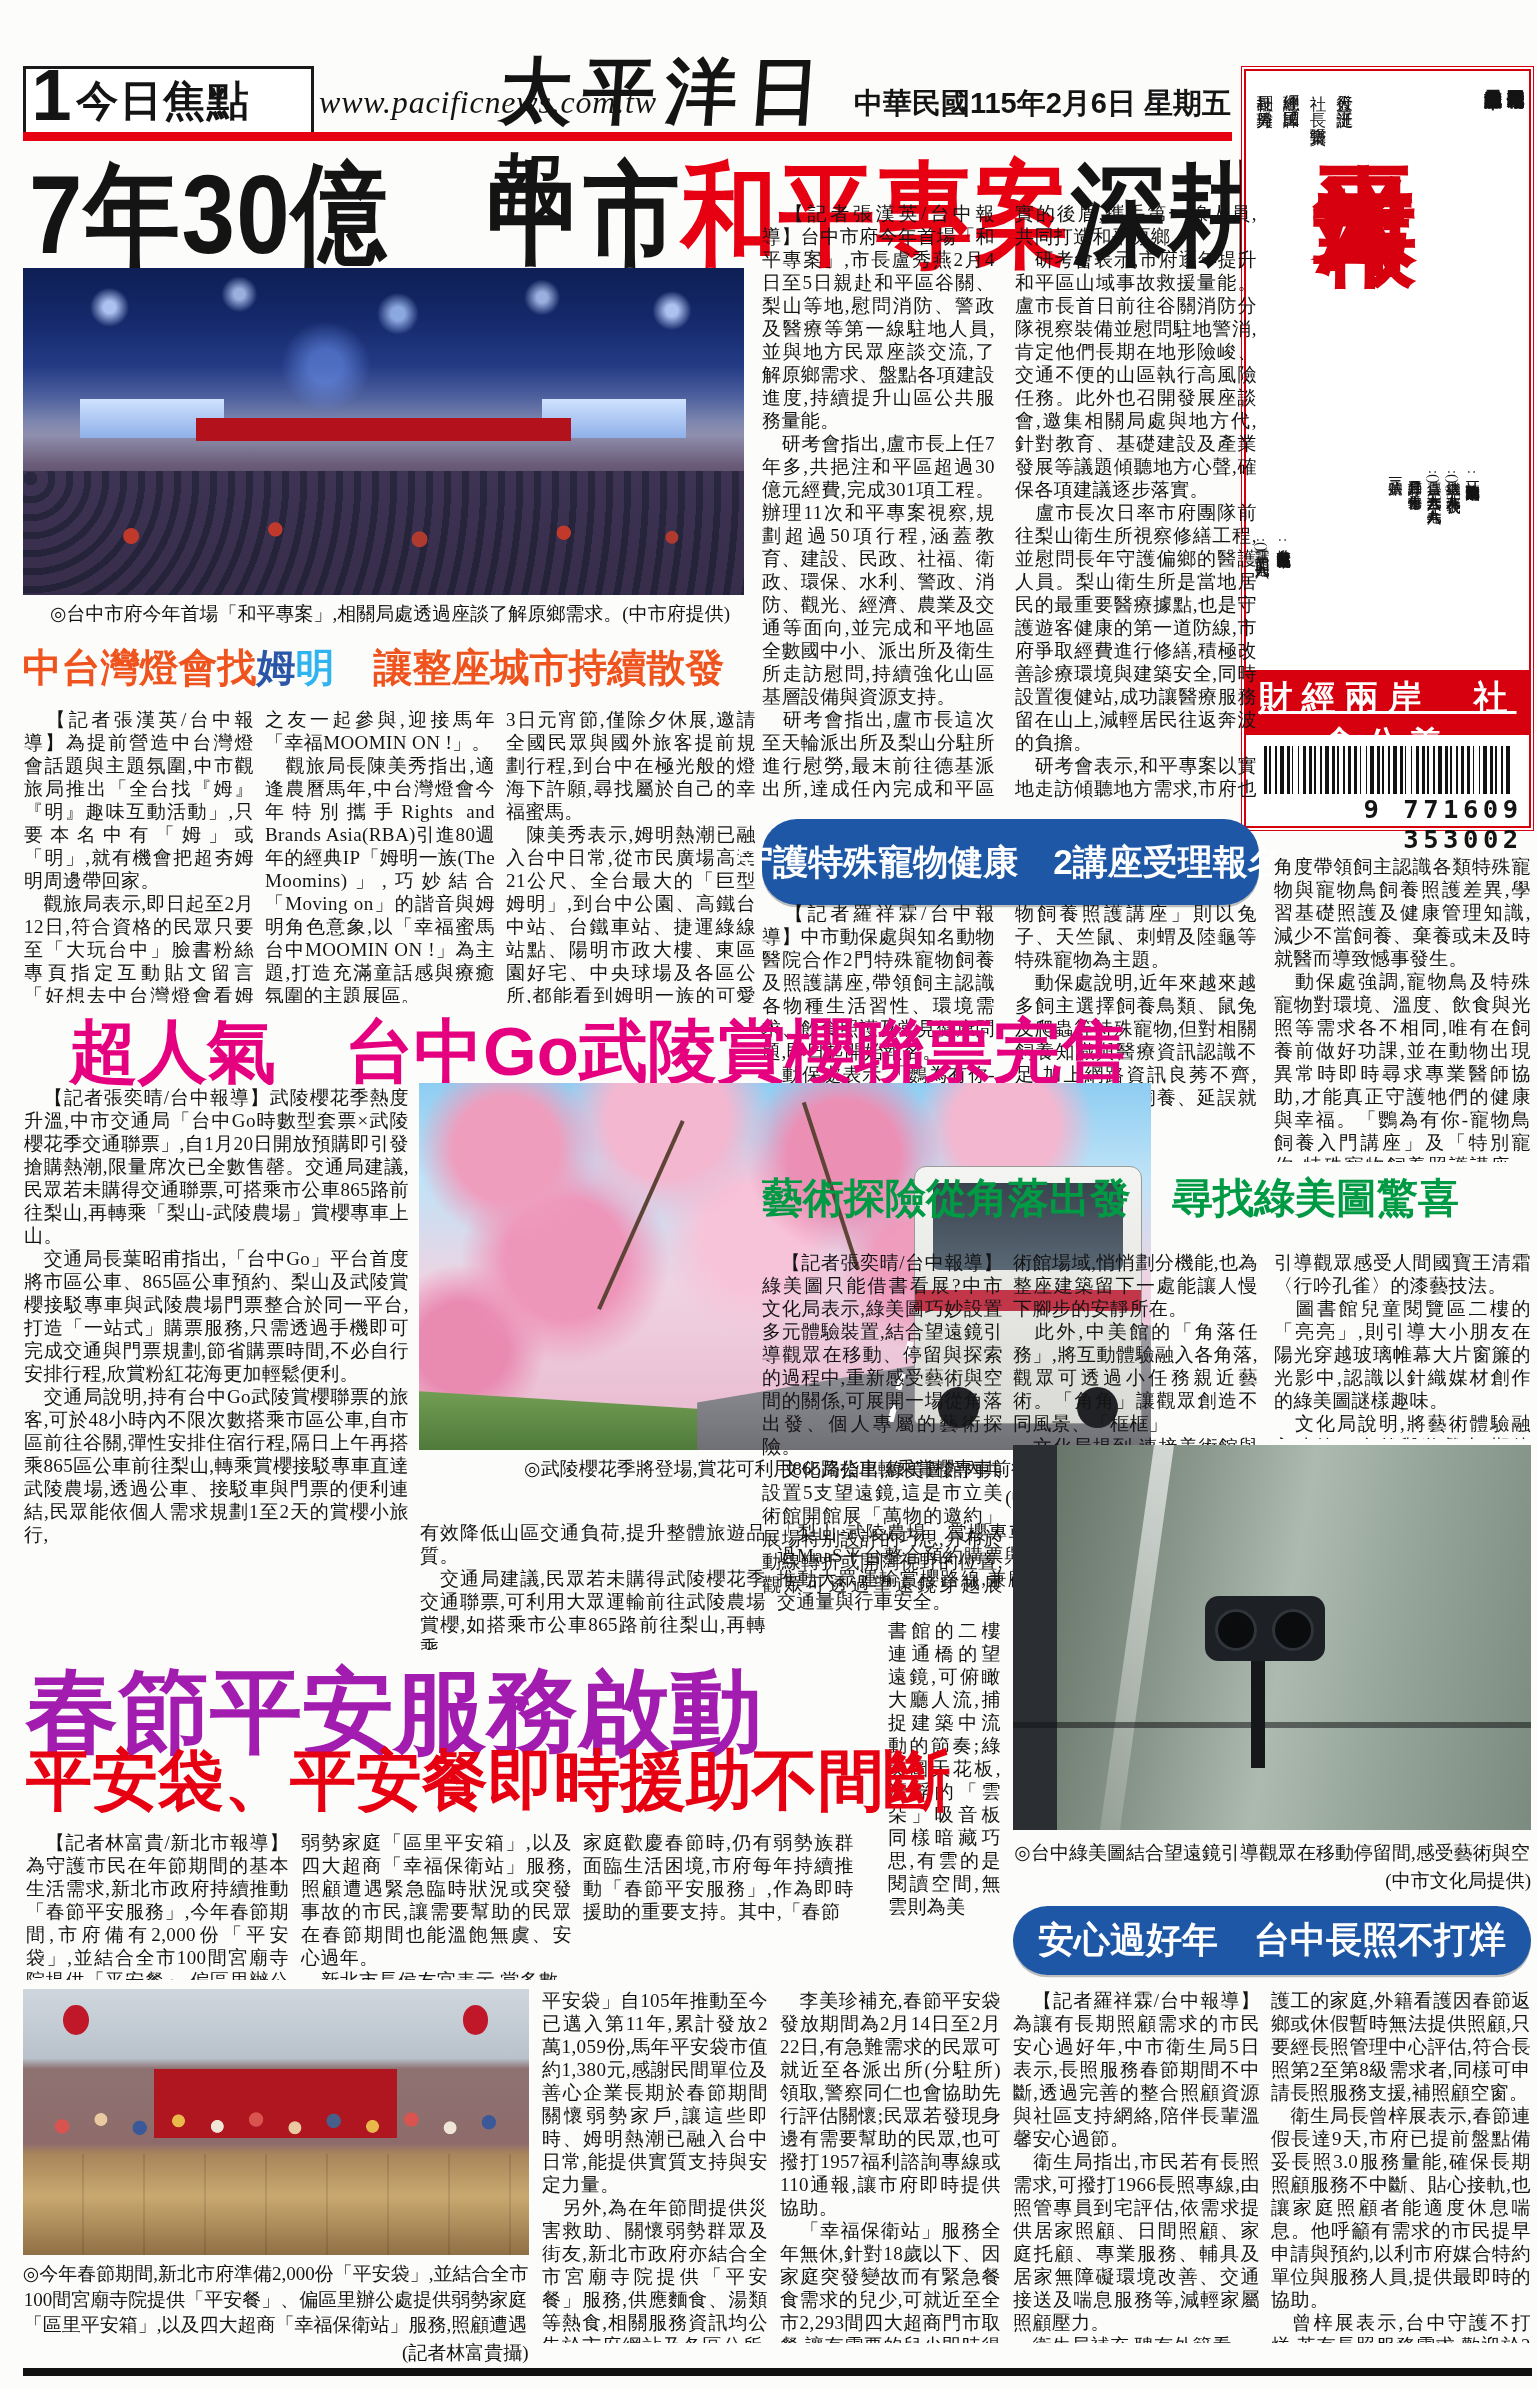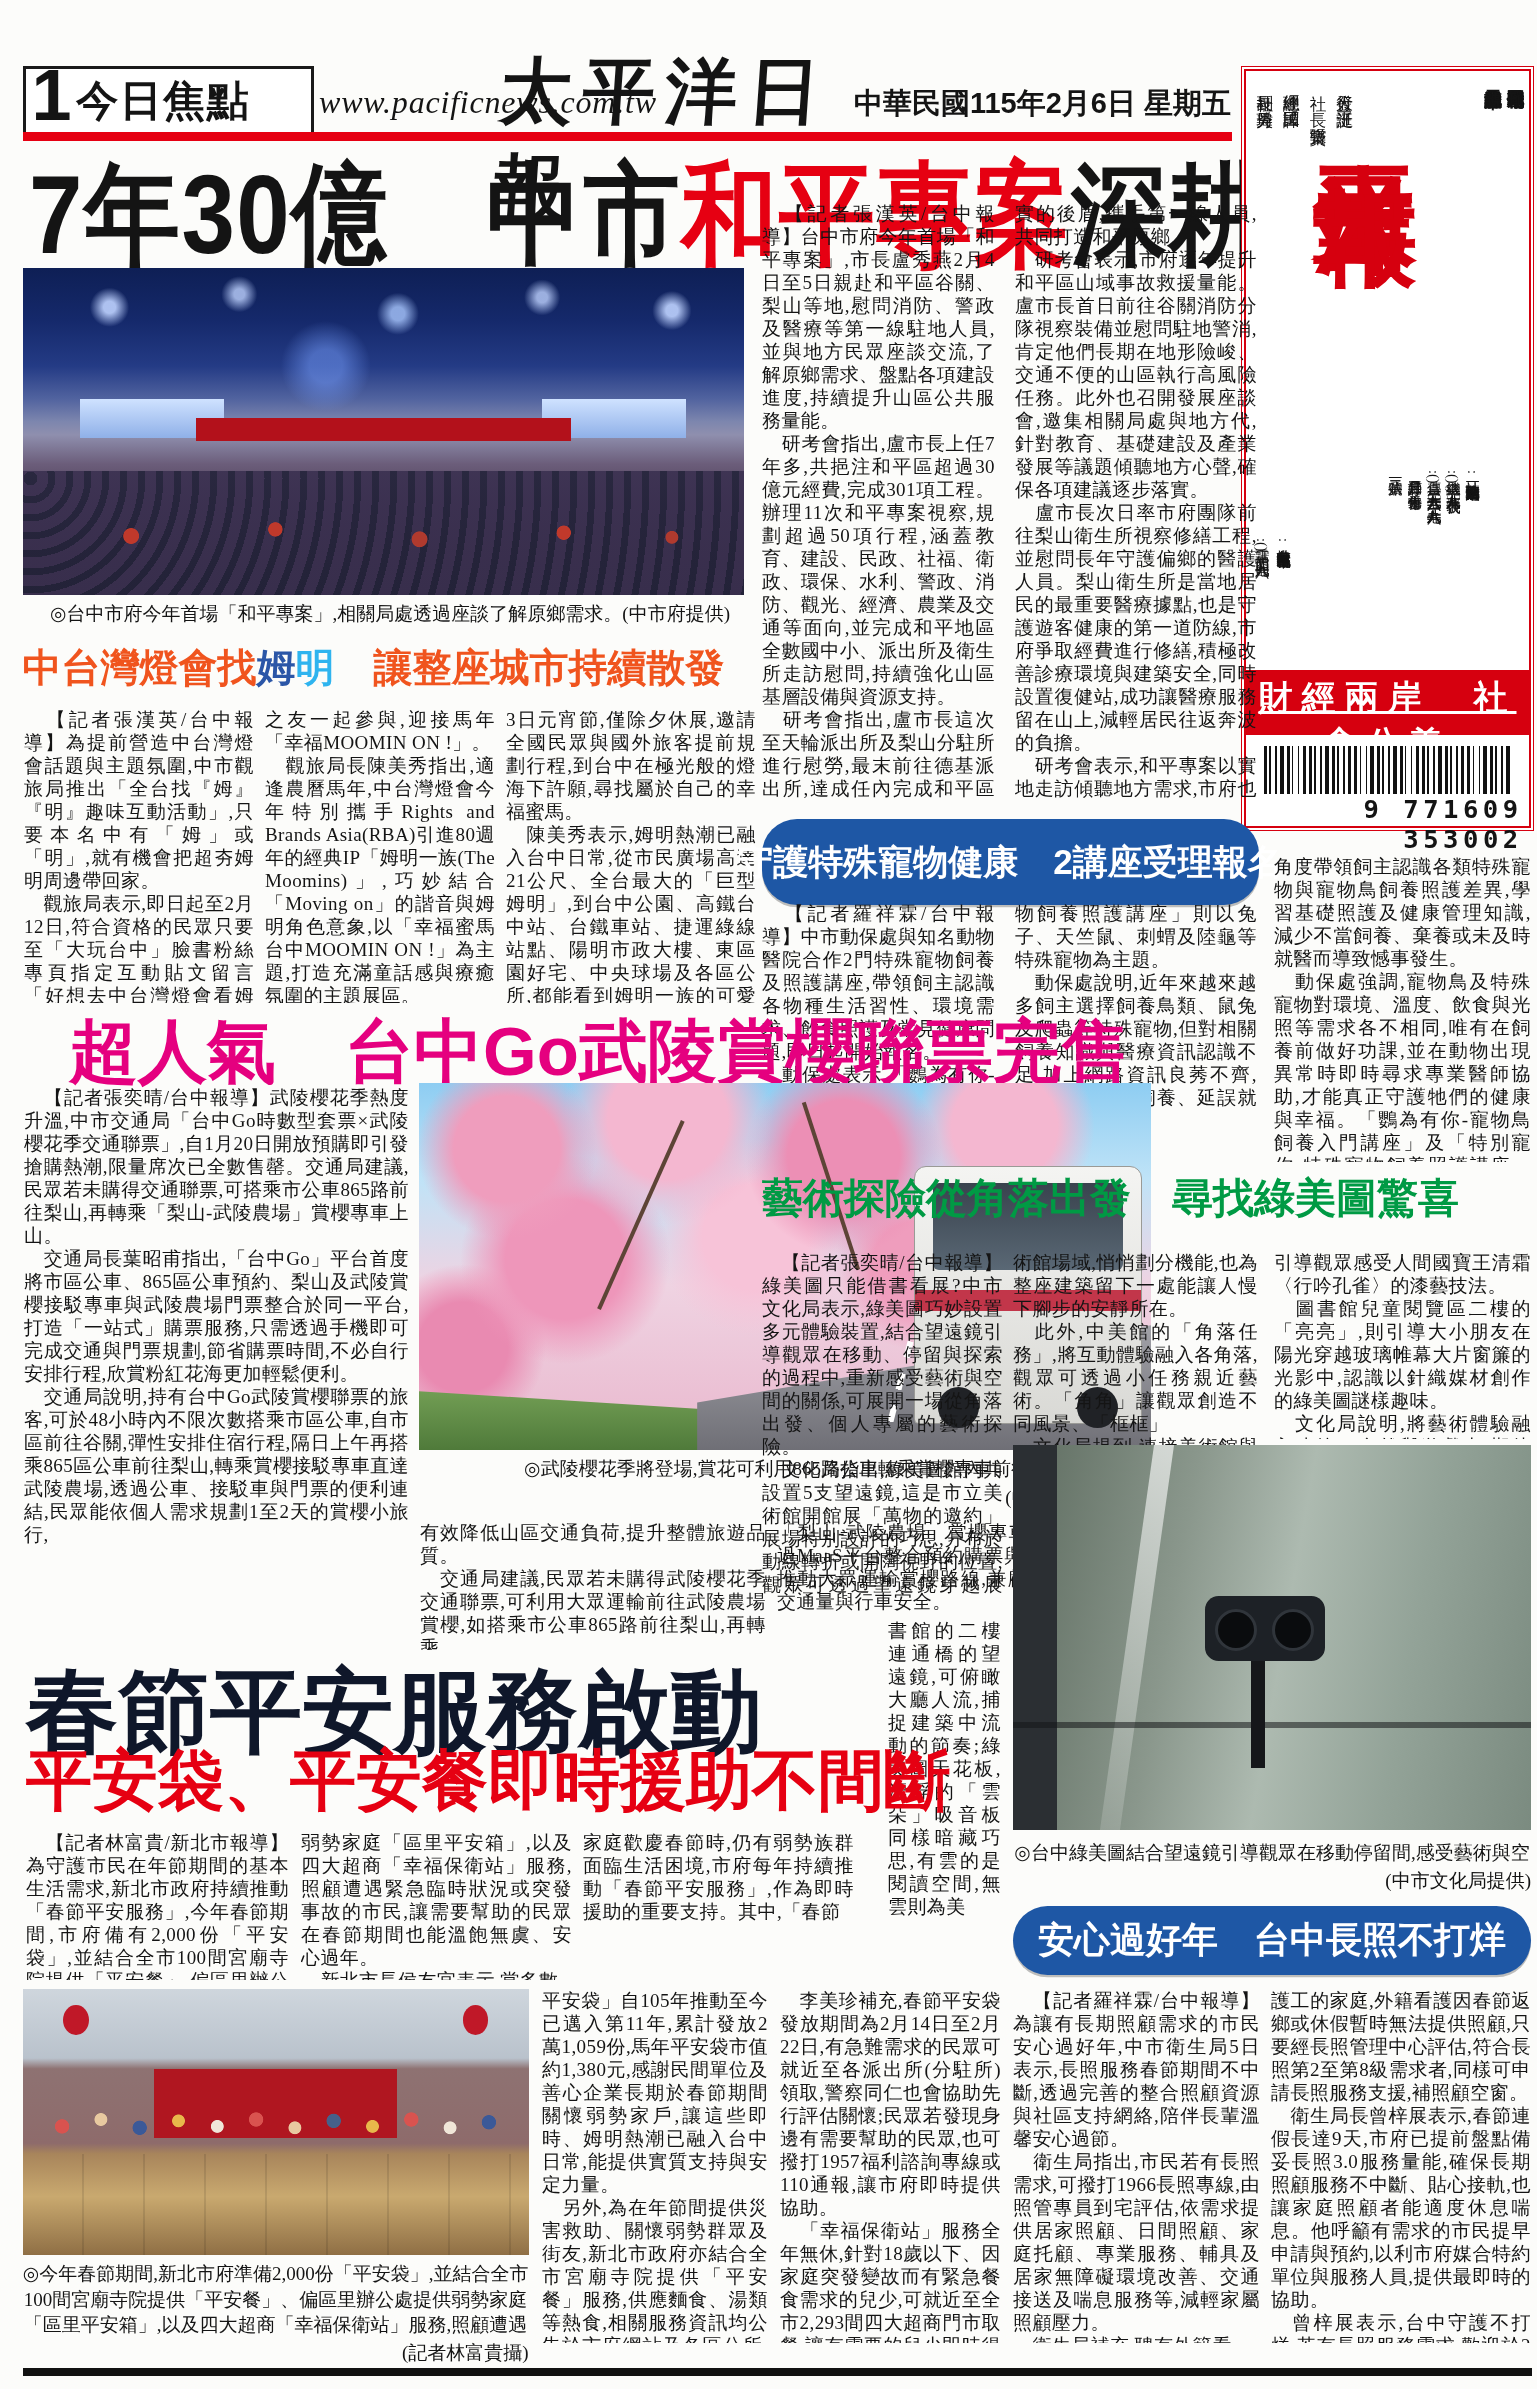--- a/index.html
+++ b/index.html
@@ -25,21 +25,21 @@
   
   .moomin-hl{left:22.6px;top:641px;width:738px;font-family:"Liberation Sans",sans-serif;font-weight:900;font-size:39px;white-space:nowrap;color:#f0541e;}
   .moomin-hl .mu{color:#2b56a7;}
   .moomin-hl .ming{color:#2fb4ef;}
   .cherry-hl{left:69px;top:1006px;width:1189px;font-family:"Liberation Sans",sans-serif;font-weight:900;font-size:69px;white-space:nowrap;color:#e5007f;}
   .museum-hl{left:762px;top:1171px;width:769px;font-family:"Liberation Sans",sans-serif;font-weight:900;font-size:41px;white-space:nowrap;color:#009a44;}
   .blue-bar{background:#1e57a5;border-radius:35px;color:#fff;font-family:"Liberation Sans",sans-serif;font-weight:900;
             display:flex;align-items:center;justify-content:center;white-space:nowrap;box-shadow:0 2.3px 0 rgba(0,0,0,.25);}
   .pets-bar{left:762px;top:819px;width:497px;height:86px;font-size:35px;}
   .elder-bar{left:1013px;top:1906px;width:518px;height:69px;font-size:36px;}
-  .spring-hl1{left:26px;top:1650px;width:843px;font-family:"Liberation Sans",sans-serif;font-weight:900;font-size:92px;color:#0f172a;white-space:nowrap;}
+  .spring-hl1{left:26px;top:1650px;width:843px;font-family:"Liberation Sans",sans-serif;font-weight:900;font-size:92px;color:#a21caf;white-space:nowrap;}
   .spring-hl2{left:26px;top:1736px;width:979px;font-family:"Liberation Sans",sans-serif;font-weight:900;font-size:66px;color:#e60012;white-space:nowrap;}
   .bottom-rule{left:22.6px;top:2368px;width:1509px;height:7.5px;background:#111;}
   
   .masthead{left:1241px;top:66px;width:291px;height:763px;border:1.5px solid #d6000f;background:#fff;}
   .masthead-inner{position:absolute;left:2.3px;top:2.3px;right:2.3px;bottom:2.3px;border:2.3px solid #d6000f;}
   .vtext{position:absolute;writing-mode:vertical-rl;white-space:pre-line;}
   .mast-title{left:63px;top:7.5px;height:583px;font-size:104px;line-height:1.08;font-weight:900;color:#d6000f;letter-spacing:6px;}
   .mast-founded{right:3px;top:6px;height:512px;font-size:17.3px;font-weight:700;line-height:1.3;}
   .mast-contact{right:47px;top:399px;height:348px;font-size:14.3px;line-height:1.35;}
   .mast-staff{left:4.5px;top:10.5px;height:452px;font-size:16.6px;line-height:1.6;}

